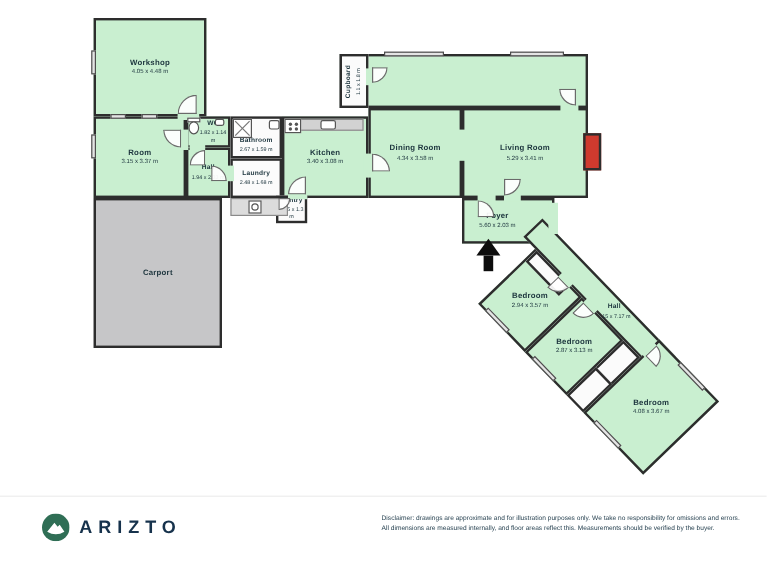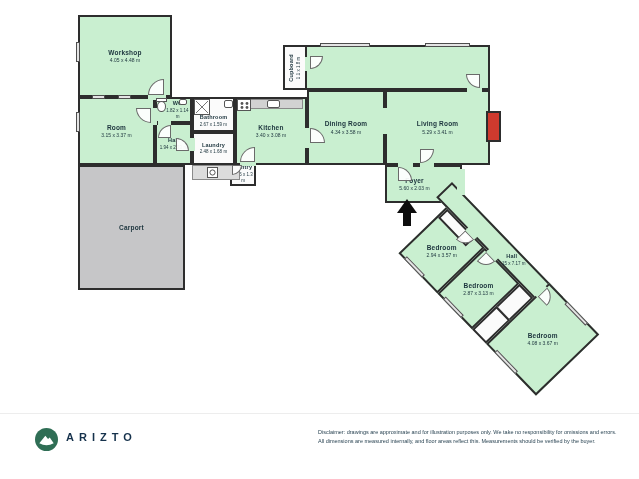--- a/index.html
+++ b/index.html
@@ -31,21 +31,21 @@
   .wing{position:absolute;left:452px;top:182px;width:212px;height:88px;
         transform:rotate(46deg);transform-origin:0 0;z-index:1;}
   .wing .lbl{transform:rotate(-46deg);}
   .vert{transform:rotate(-90deg);white-space:nowrap;}
   .arrow{position:absolute;left:396px;top:199px;width:22px;height:28px;z-index:5;}
   .arrow .tri{width:0;height:0;margin:0 auto;border-left:10px solid transparent;
               border-right:10px solid transparent;border-bottom:14px solid #0d0d0d;}
   .arrow .stem{width:8px;height:13px;margin:0 auto;background:#0d0d0d;}
   .footer{position:absolute;left:0;top:413px;width:639px;height:66px;border-top:1px solid #ededed;}
   .logo{position:absolute;left:35px;top:14px;width:23px;height:23px;}
-  .brand{position:absolute;left:66px;top:17px;font-size:11px;font-weight:700;
+  .brand{position:absolute;left:66px;top:17px;font-size:15px;font-weight:700;
          letter-spacing:5px;color:var(--navy);}
   .addr{position:absolute;left:150px;top:21px;font-size:8.5px;font-weight:700;color:var(--navy);}
   .disc{position:absolute;left:318px;top:14px;width:312px;font-size:5.5px;
         color:#2a4453;line-height:1.6;}
 </style>
 </head>
 <body>
 
 <div class="plan">
 

